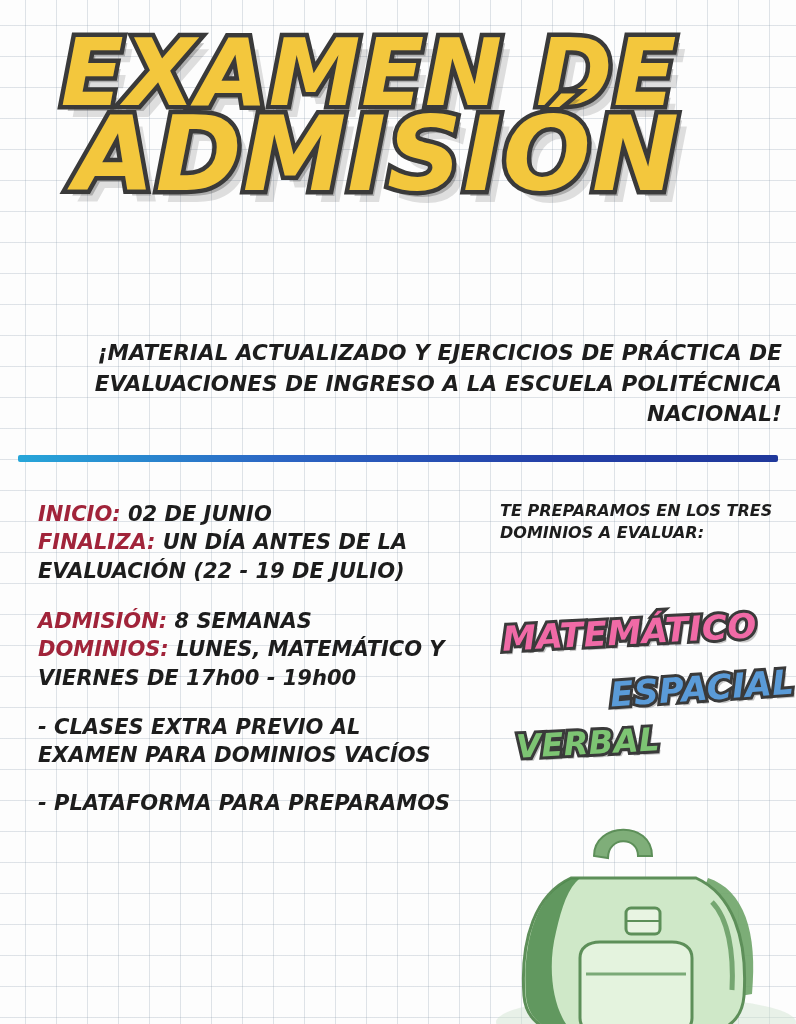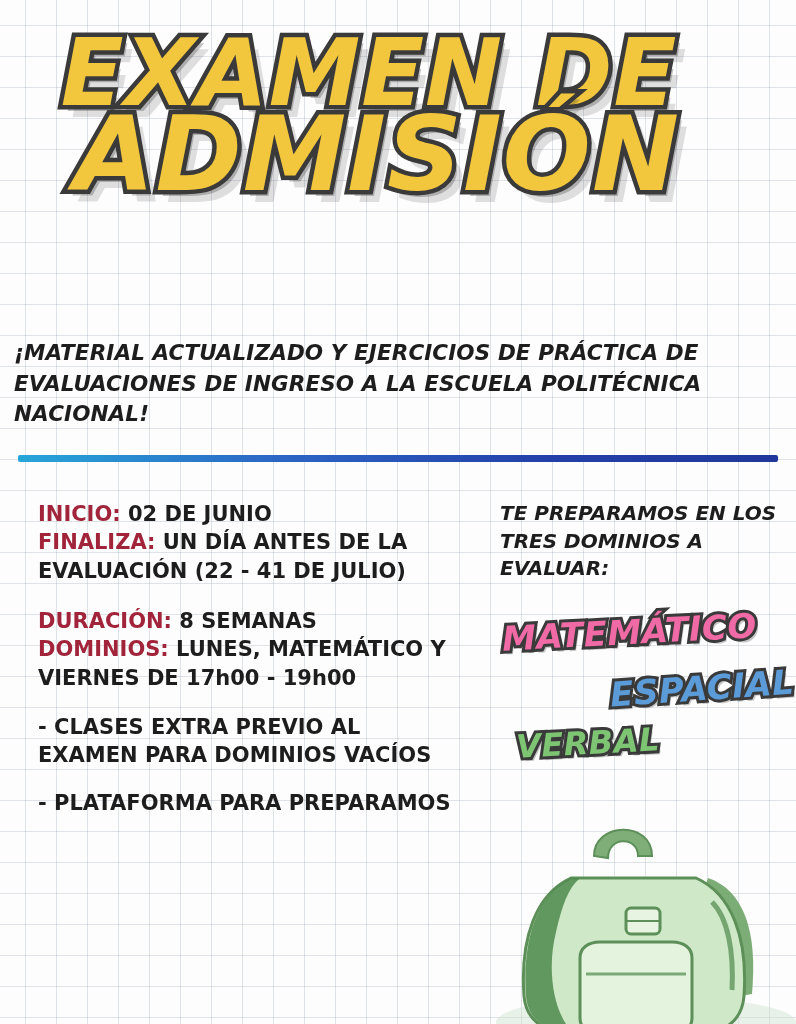--- a/index.html
+++ b/index.html
@@ -52,21 +52,21 @@
   }
   .title-line.l1 { font-size: 92px; }
   .title-line.l2 { font-size: 104px; margin-top: -6px; margin-left: 16px; }
 
   
   .subtitle {
     position: absolute;
     top: 338px;
     left: 14px;
     width: 768px;
-    text-align: left;
+    text-align: right;
     font-family: "DejaVu Sans", sans-serif;
     font-weight: bold;
     font-style: italic;
     font-size: 21.5px;
     line-height: 1.42;
     color: #1d1d1d;
     letter-spacing: 0.1px;
   }
 
   
@@ -81,20 +81,21 @@
   }
 
   
   .left-col {
     position: absolute;
     top: 500px;
     left: 38px;
     width: 420px;
     font-family: "DejaVu Sans", sans-serif;
     font-weight: bold;
+    font-style: italic;
     color: #1d1d1d;
     font-size: 21px;
     line-height: 1.35;
   }
   .info-group { margin-bottom: 22px; }
   .info-line { display: block; }
   .lbl { color: #A1243A; }
   .bullets .bullet {
     display: block;
     margin-bottom: 20px;
@@ -104,21 +105,21 @@
   
   .right-col {
     position: absolute;
     top: 500px;
     left: 500px;
     width: 290px;
     font-family: "DejaVu Sans", sans-serif;
     font-weight: bold;
     font-style: italic;
     color: #1d1d1d;
-    font-size: 20px;
+    font-size: 16px;
     line-height: 1.38;
   }
 
   .domains {
     position: absolute;
     top: 612px;
     left: 480px;
     width: 316px;
     height: 190px;
   }
@@ -176,27 +177,27 @@
 
   <div class="left-col">
 
     <div class="info-group">
       <span class="info-line">
         <span class="lbl">INICIO:</span>
         <span>02 DE JUNIO</span>
       </span>
       <span class="info-line">
         <span class="lbl">FINALIZA:</span>
-        <span>UN DÍA ANTES DE LA EVALUACIÓN (22 - 41 DE JULIO)</span>
+        <span>UN DÍA ANTES DE LA EVALUACIÓN (22 - 19 DE JULIO)</span>
       </span>
     </div>
 
     <div class="info-group">
       <span class="info-line">
-        <span class="lbl">DURACIÓN:</span>
+        <span class="lbl">ADMISIÓN:</span>
         <span>8 SEMANAS</span>
       </span>
       <span class="info-line">
         <span class="lbl">DOMINIOS:</span>
         <span>LUNES, MATEMÁTICO Y VIERNES DE 17h00 - 19h00</span>
       </span>
     </div>
 
     <div class="bullets">
       <span class="bullet">- CLASES EXTRA PREVIO AL EXAMEN PARA DOMINIOS VACÍOS</span>

